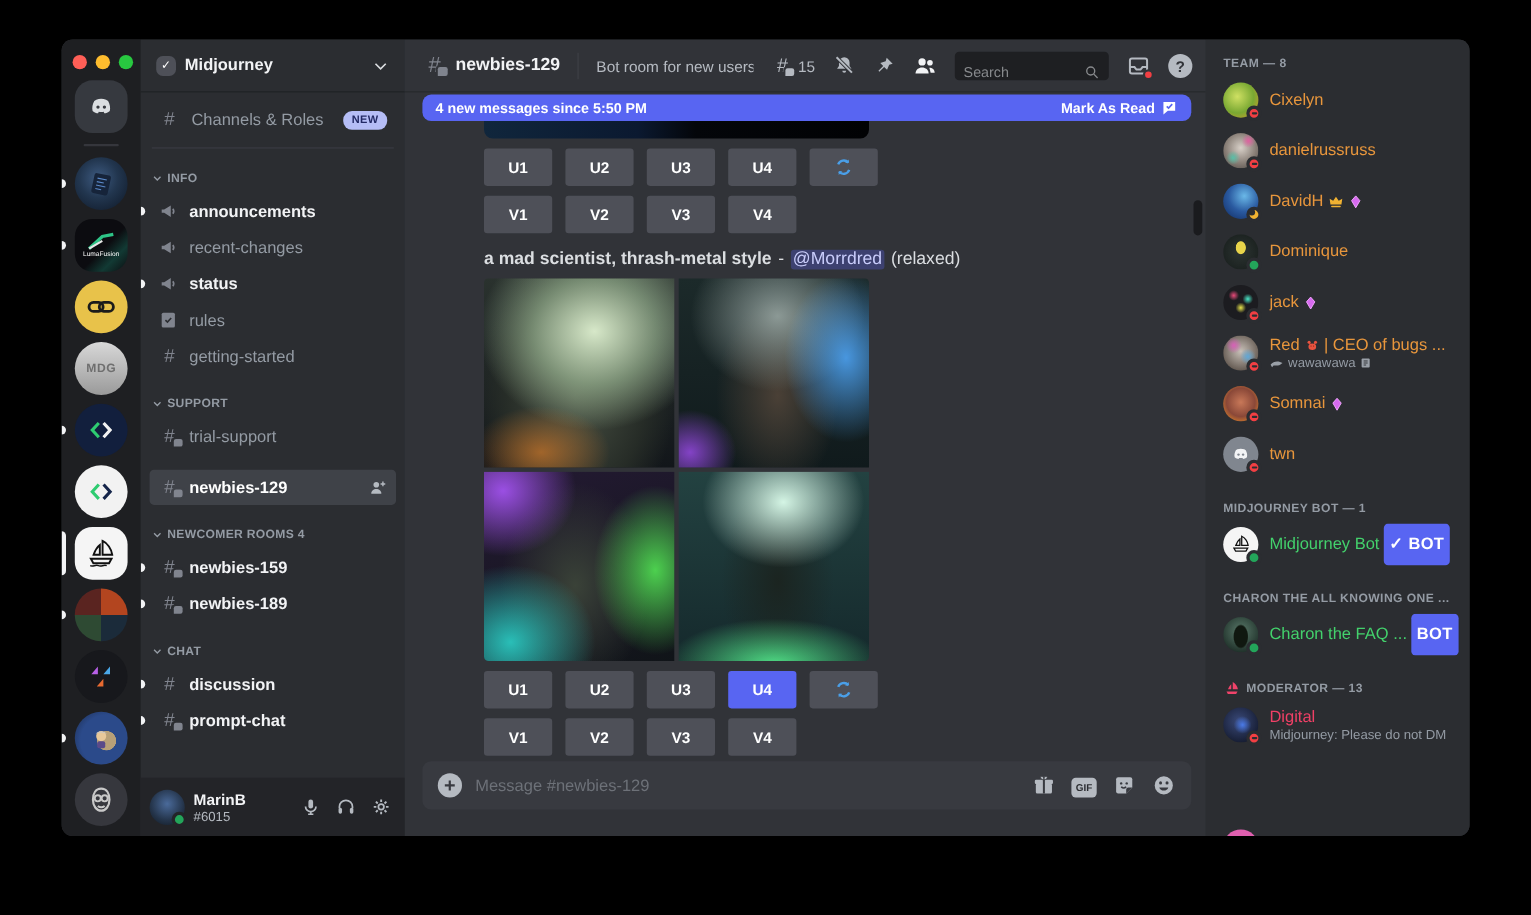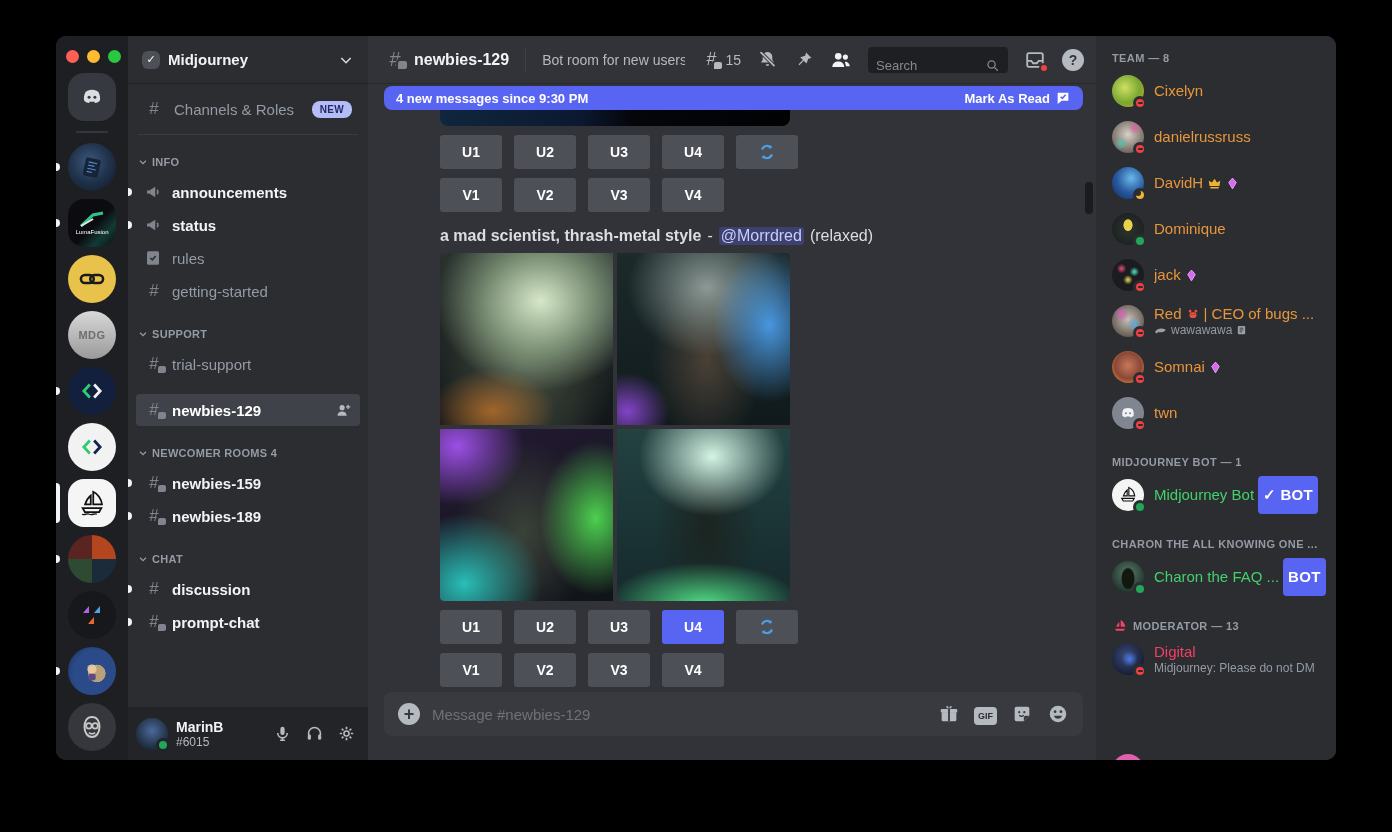--- a/index.html
+++ b/index.html
@@ -278,20 +278,29 @@
         </div>
         <div class="channel unread">
           <span class="ch-ic">
                 <svg class="svgi" width="18" height="18" viewBox="0 0 24 24">
                   <path d="M4 10v4h3l8 5V5l-8 5H4z" fill="#80848e"></path>
                   <path d="M17.5 9a5 5 0 010 6" stroke="#80848e" stroke-width="2" fill="none"></path>
                 </svg>
               </span>
           <span class="ch-label">announcements</span>
         </div>
+        <div class="channel">
+          <span class="ch-ic">
+                <svg class="svgi" width="18" height="18" viewBox="0 0 24 24">
+                  <path d="M4 10v4h3l8 5V5l-8 5H4z" fill="#80848e"></path>
+                  <path d="M17.5 9a5 5 0 010 6" stroke="#80848e" stroke-width="2" fill="none"></path>
+                </svg>
+              </span>
+          <span class="ch-label">recent-changes</span>
+        </div>
         <div class="channel unread">
           <span class="ch-ic">
                 <svg class="svgi" width="18" height="18" viewBox="0 0 24 24">
                   <path d="M4 10v4h3l8 5V5l-8 5H4z" fill="#80848e"></path>
                   <path d="M17.5 9a5 5 0 010 6" stroke="#80848e" stroke-width="2" fill="none"></path>
                 </svg>
               </span>
           <span class="ch-label">status</span>
         </div>
         <div class="channel">
@@ -451,21 +460,21 @@
               </svg>
           <div class="inbox-dot"></div>
         </div>
         <div class="helpbtn">
               <span>?</span>
             </div>
       </div>
     </header>
 
     <div class="banner">
-      <span class="b-text">4 new messages since 9:30 PM</span>
+      <span class="b-text">4 new messages since 5:50 PM</span>
       <span class="b-action">
         <span>Mark As Read</span>
         <svg class="svgi" width="16" height="16" viewBox="0 0 24 24">
               <path d="M4 4h16v12H10l-6 5z" fill="#fff"></path>
               <path d="M8.5 10l2.5 2.5L16 7" stroke="#5865f2" stroke-width="2.2" fill="none"></path>
             </svg>
       </span>
     </div>
 
     <div class="messages">

